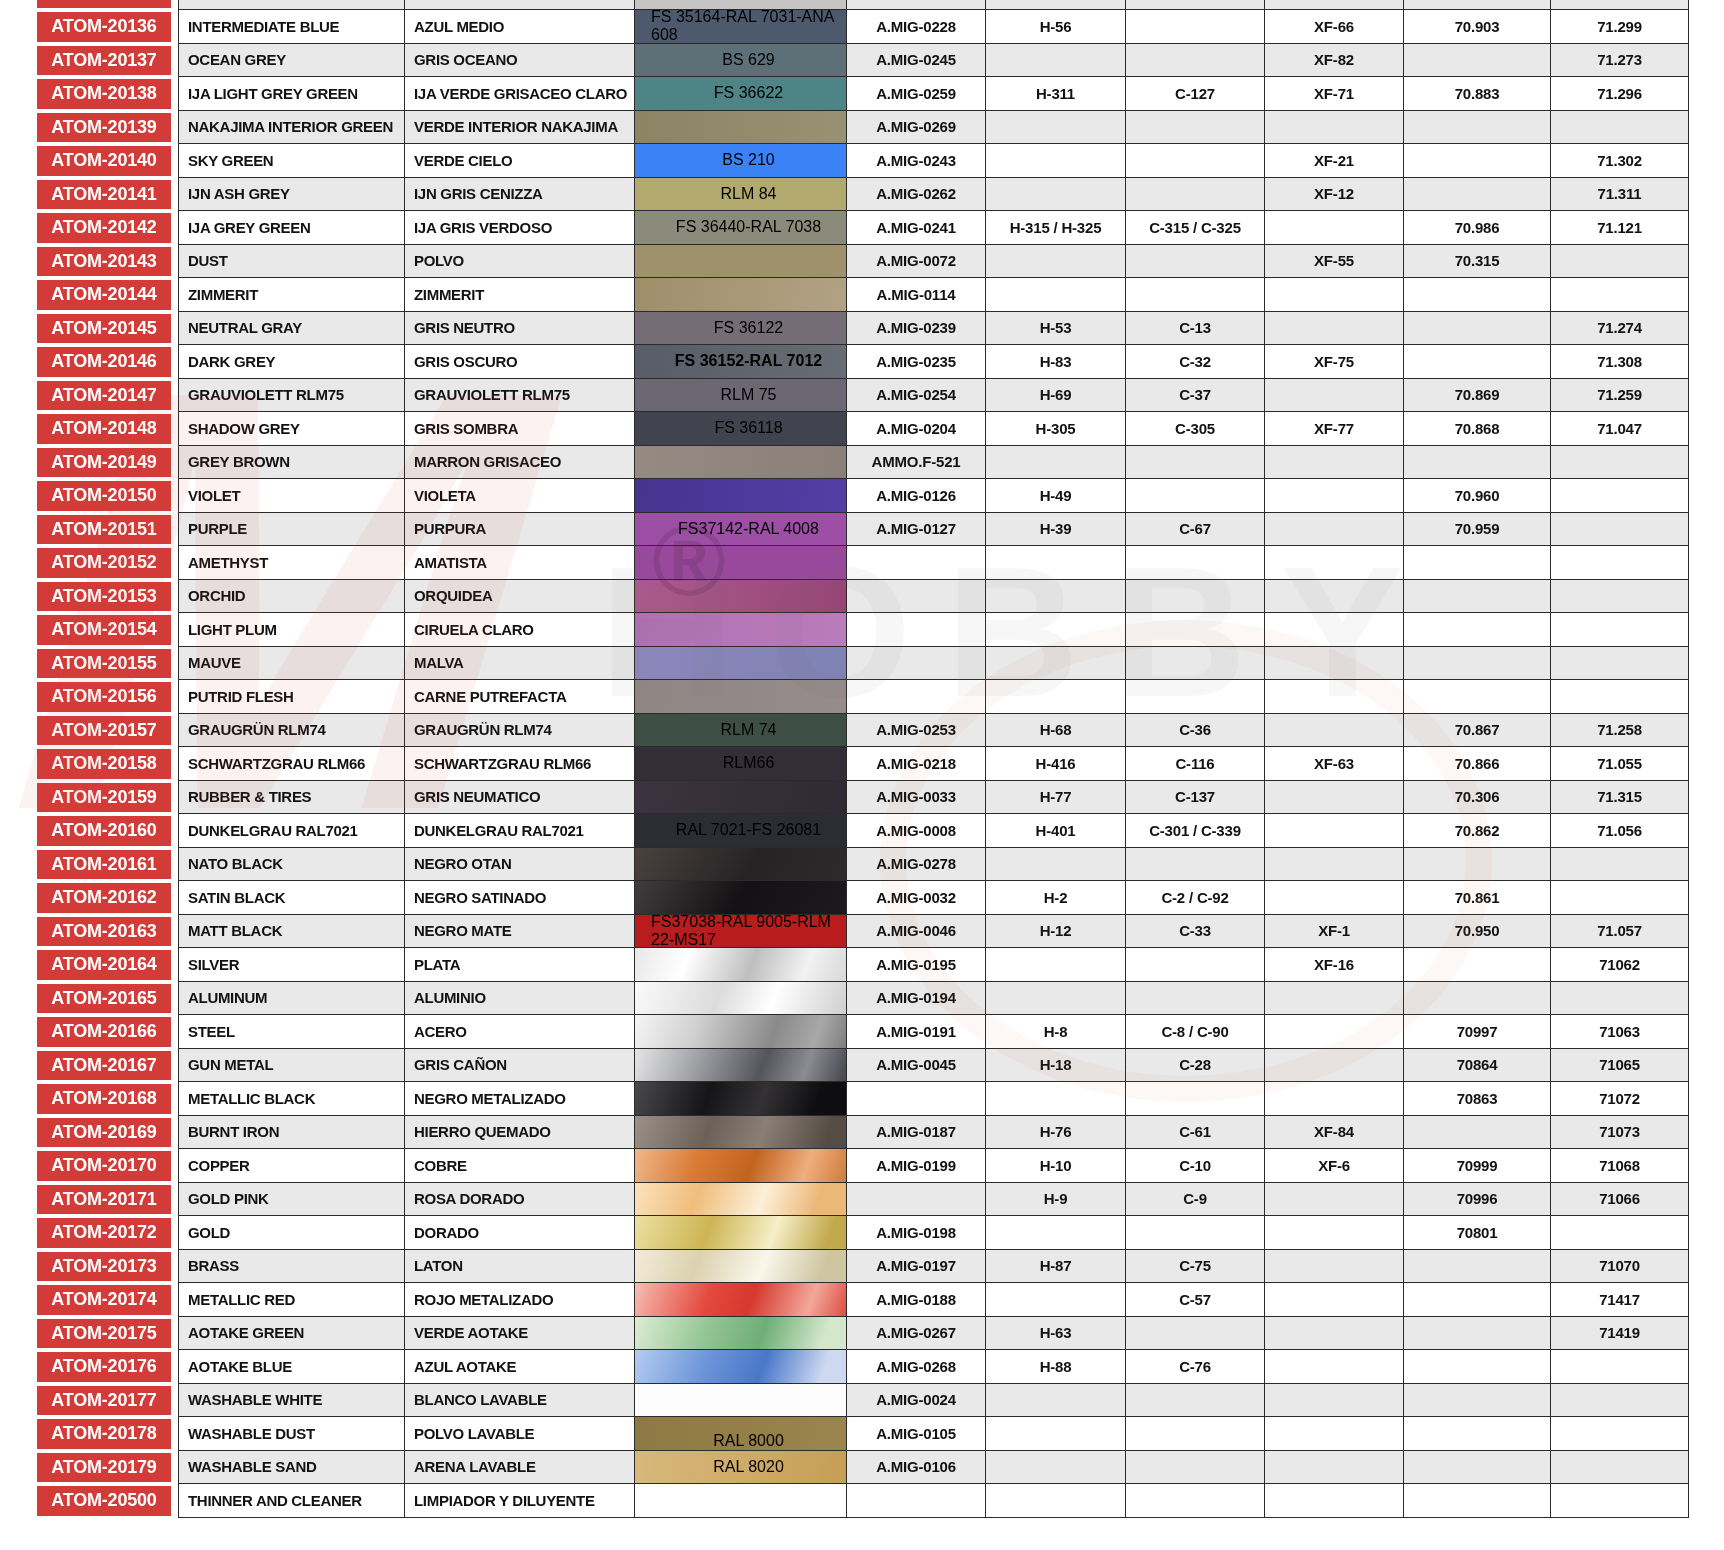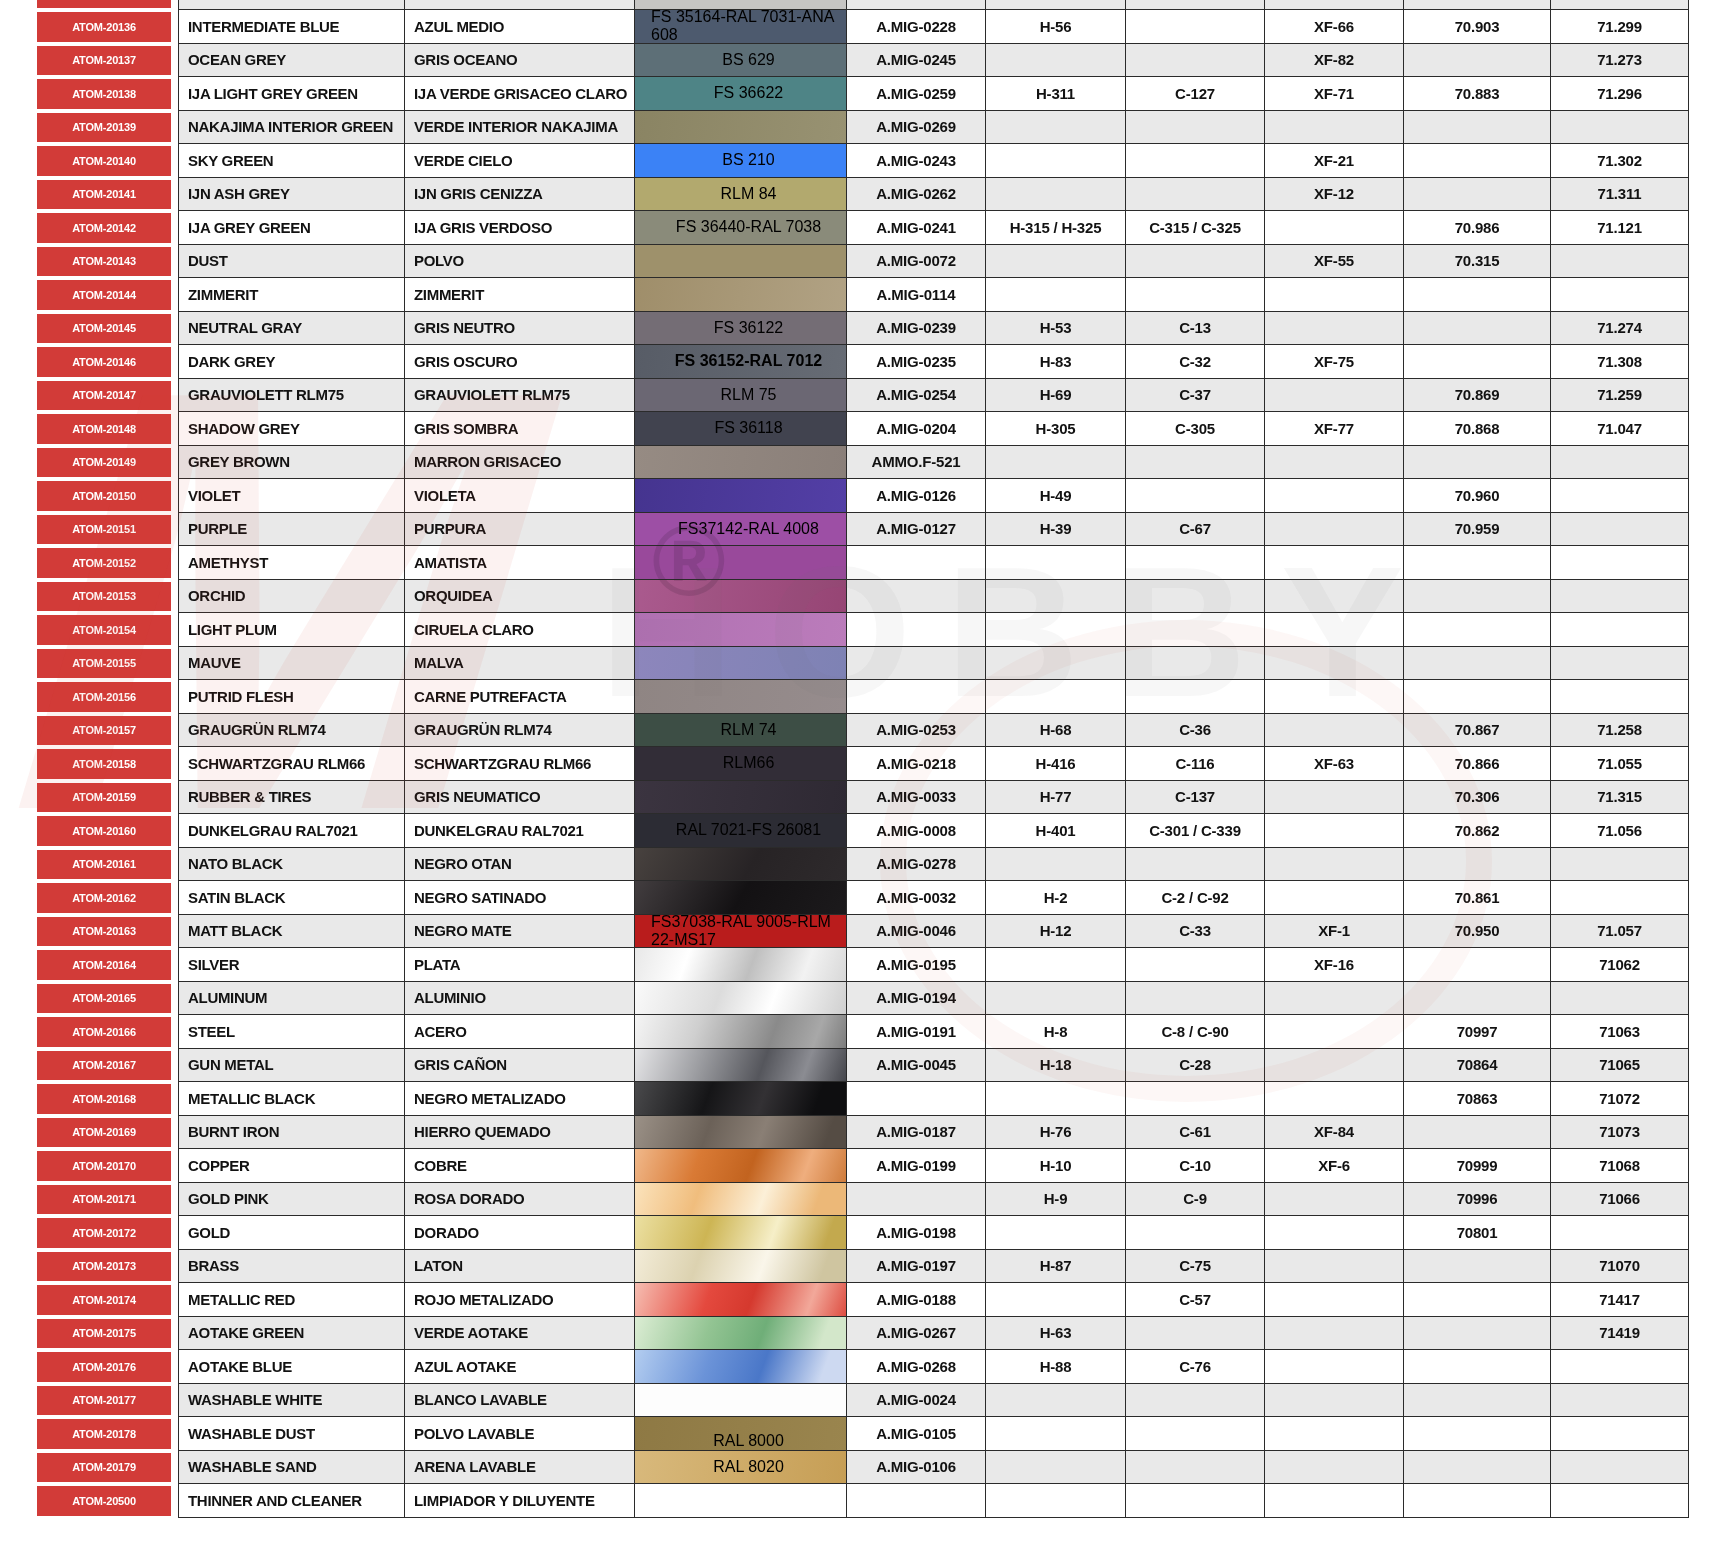--- a/index.html
+++ b/index.html
@@ -9,21 +9,21 @@
   .row{display:grid;grid-template-columns:141px 226px 230px 212px 139px 140px 139px 139px 147px 139px;
        height:33.5px;background:#fff;}
   .row.alt .c{background:#e9e9e9;}
   .row.partial{height:10px;}
   .c{position:relative;box-sizing:border-box;overflow:hidden;display:flex;align-items:center;
      border-bottom:1.6px solid #2b2b2b;border-left:1.6px solid #2b2b2b;background:#fff;}
   .c.last{border-right:1.6px solid #2b2b2b;}
   .c.code{border:none;background:#fff !important;padding-right:7px;}
   .red{flex:1;height:calc(100% - 4px);margin:2px 0;background:#d23b38;color:#fff;
        display:flex;align-items:center;justify-content:center;
-       font-weight:bold;font-size:11px;letter-spacing:-0.2px;}
+       font-weight:bold;font-size:18px;letter-spacing:-0.2px;}
   .partial .red{height:calc(100% - 2px);margin:0 0 2px 0;}
   .t{font-weight:bold;font-size:15px;letter-spacing:-0.3px;color:#121212;padding-left:9px;}
   .n{font-weight:bold;font-size:15px;letter-spacing:-0.2px;color:#121212;justify-content:center;}
   .sw{justify-content:center;padding-left:16px;}
   
   #wm{position:absolute;inset:0;pointer-events:none;z-index:6;font-weight:bold;}
   #wm .m{position:absolute;left:30px;top:300px;font-size:600px;font-style:italic;
          transform:skewX(-6deg);color:rgba(214,59,52,0.065);line-height:1;}
   #wm .reg{position:absolute;left:652px;top:510px;font-size:100px;color:rgba(50,25,50,0.16);line-height:1;}
   #wm .hobby{position:absolute;left:600px;top:540px;font-size:185px;letter-spacing:34px;

